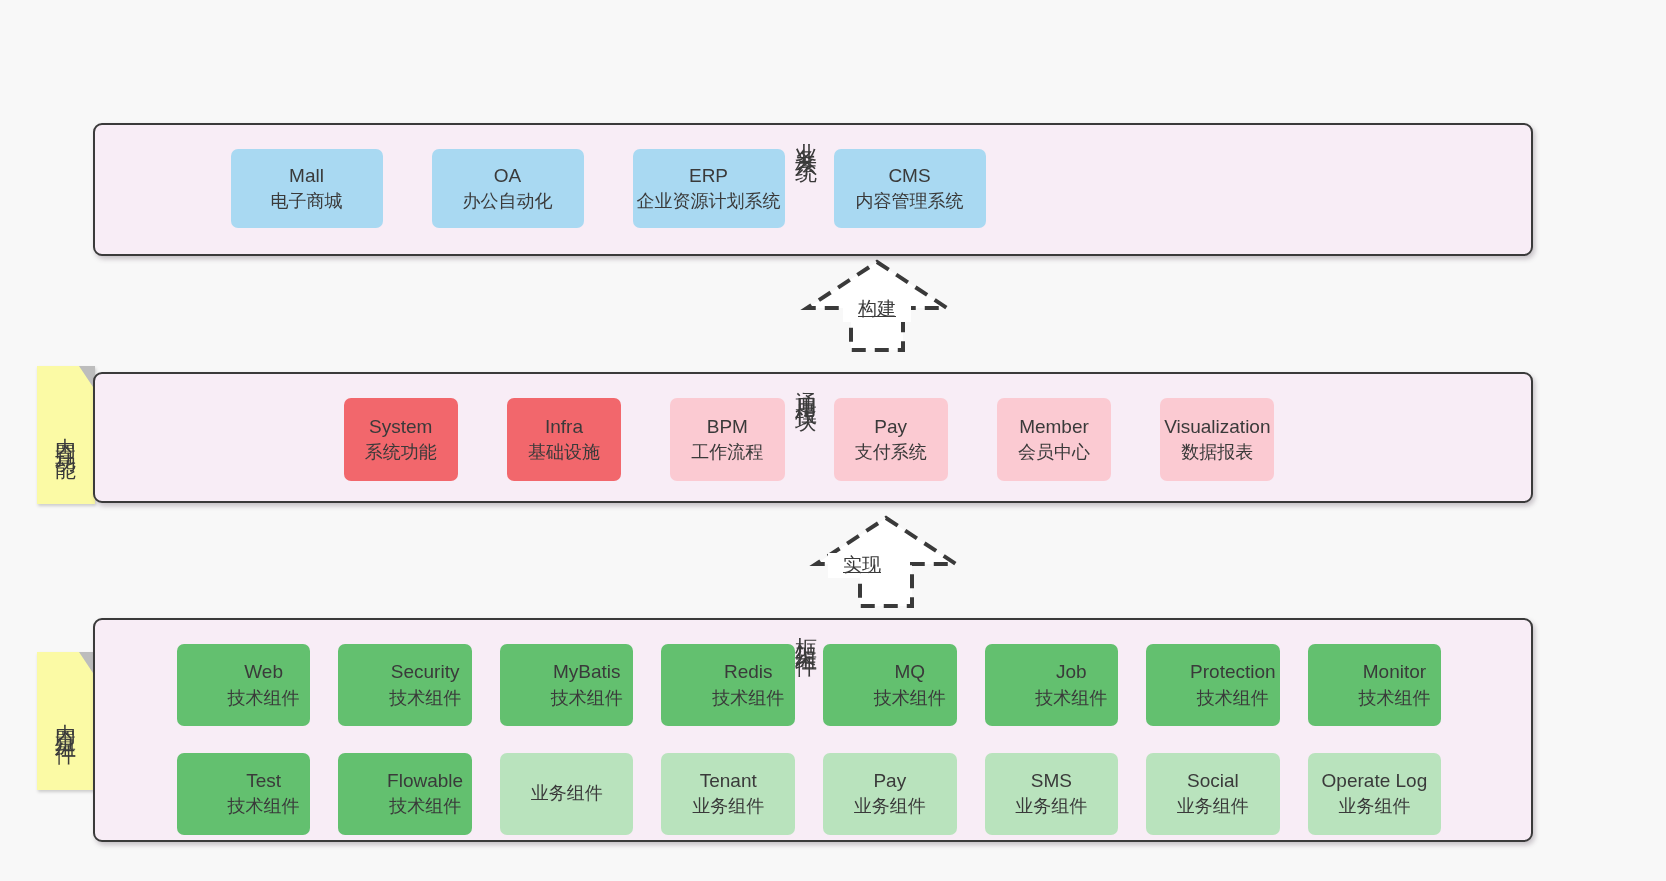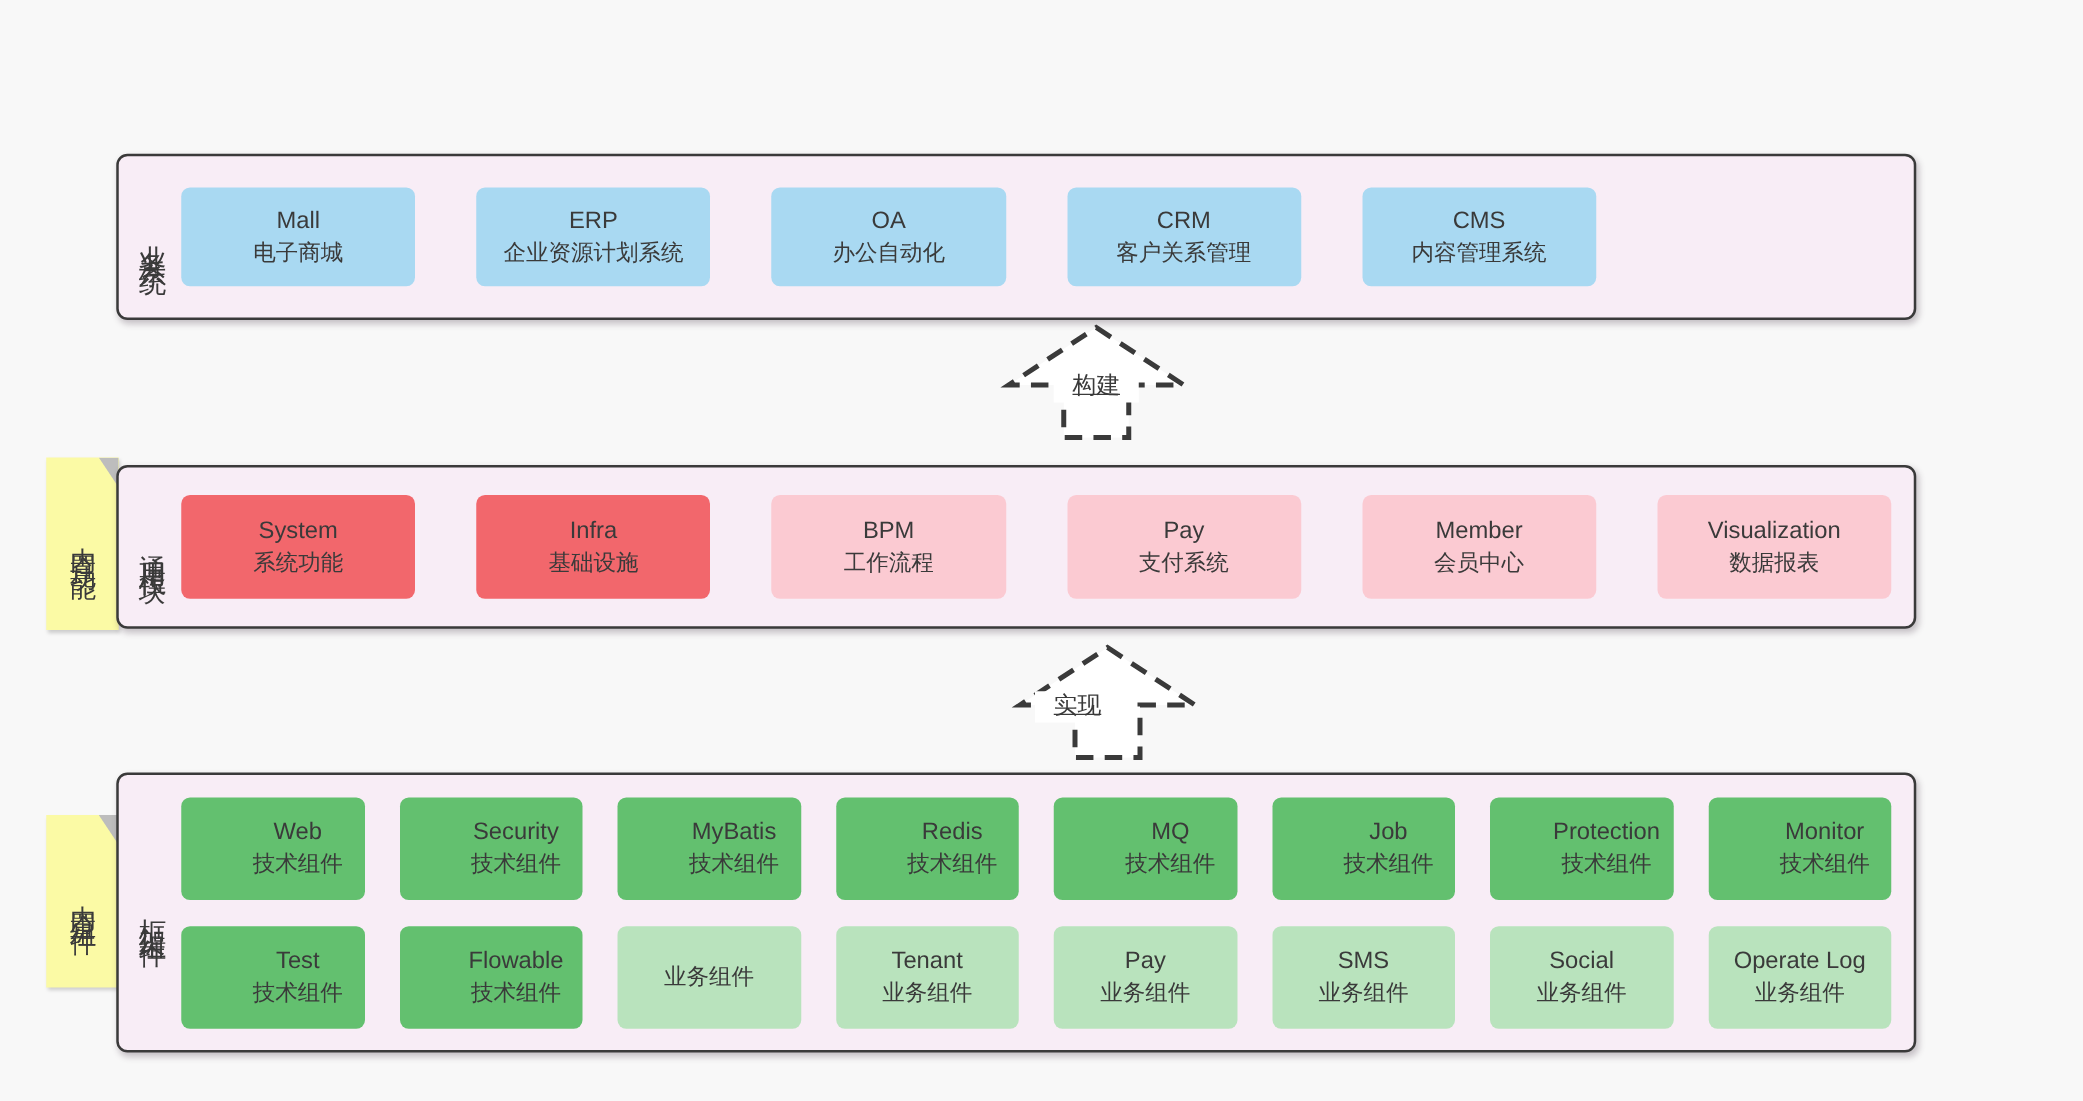--- a/index.html
+++ b/index.html
@@ -9,20 +9,21 @@
 
   .band {
     position:absolute; left:93px; width:1440px;
     background:var(--band-bg,#f8edf6);
     border:2px solid var(--line,#3a3a3a);
     border-radius:9px;
     box-shadow:2px 3px 5px rgba(70,50,70,.28);
     display:flex; align-items:center;
     padding:0 18px 0 10px;
     z-index:2;
+    flex-direction:column;
   }
   .band1 { top:123px; height:133px; }
   .band2 { top:372px; height:131px; }
   .band3 { top:618px; height:224px; }
 
   .band-label {
     writing-mode:vertical-rl; text-orientation:upright;
     font-size:22px; letter-spacing:6px; line-height:1;
     margin:0 12px 0 6px; white-space:nowrap; color:#3a3a3a;
   }
@@ -87,30 +88,26 @@
   </div>
 
   <section class="band band1">
     <div class="band-label">业务系统</div>
     <div class="grid6">
       <div class="box blue">
         <div class="en">Mall</div>
         <div class="cn">电子商城</div>
       </div>
       <div class="box blue">
+        <div class="en">OA</div>
+        <div class="cn">办公自动化</div>
+      </div>
+      <div class="box blue">
         <div class="en">ERP</div>
         <div class="cn">企业资源计划系统</div>
-      </div>
-      <div class="box blue">
-        <div class="en">OA</div>
-        <div class="cn">办公自动化</div>
-      </div>
-      <div class="box blue">
-        <div class="en">CRM</div>
-        <div class="cn">客户关系管理</div>
       </div>
       <div class="box blue">
         <div class="en">CMS</div>
         <div class="cn">内容管理系统</div>
       </div>
     </div>
   </section>
 
   <svg class="arrow" style="left:800px; top:256px;" width="154" height="98" viewBox="0 0 154 98">
     <polygon points="77,6 147,52 103,52 103,94 51,94 51,52 7,52" fill="#ffffff" stroke="#3a3a3a" stroke-width="4" stroke-dasharray="14 9"></polygon>

